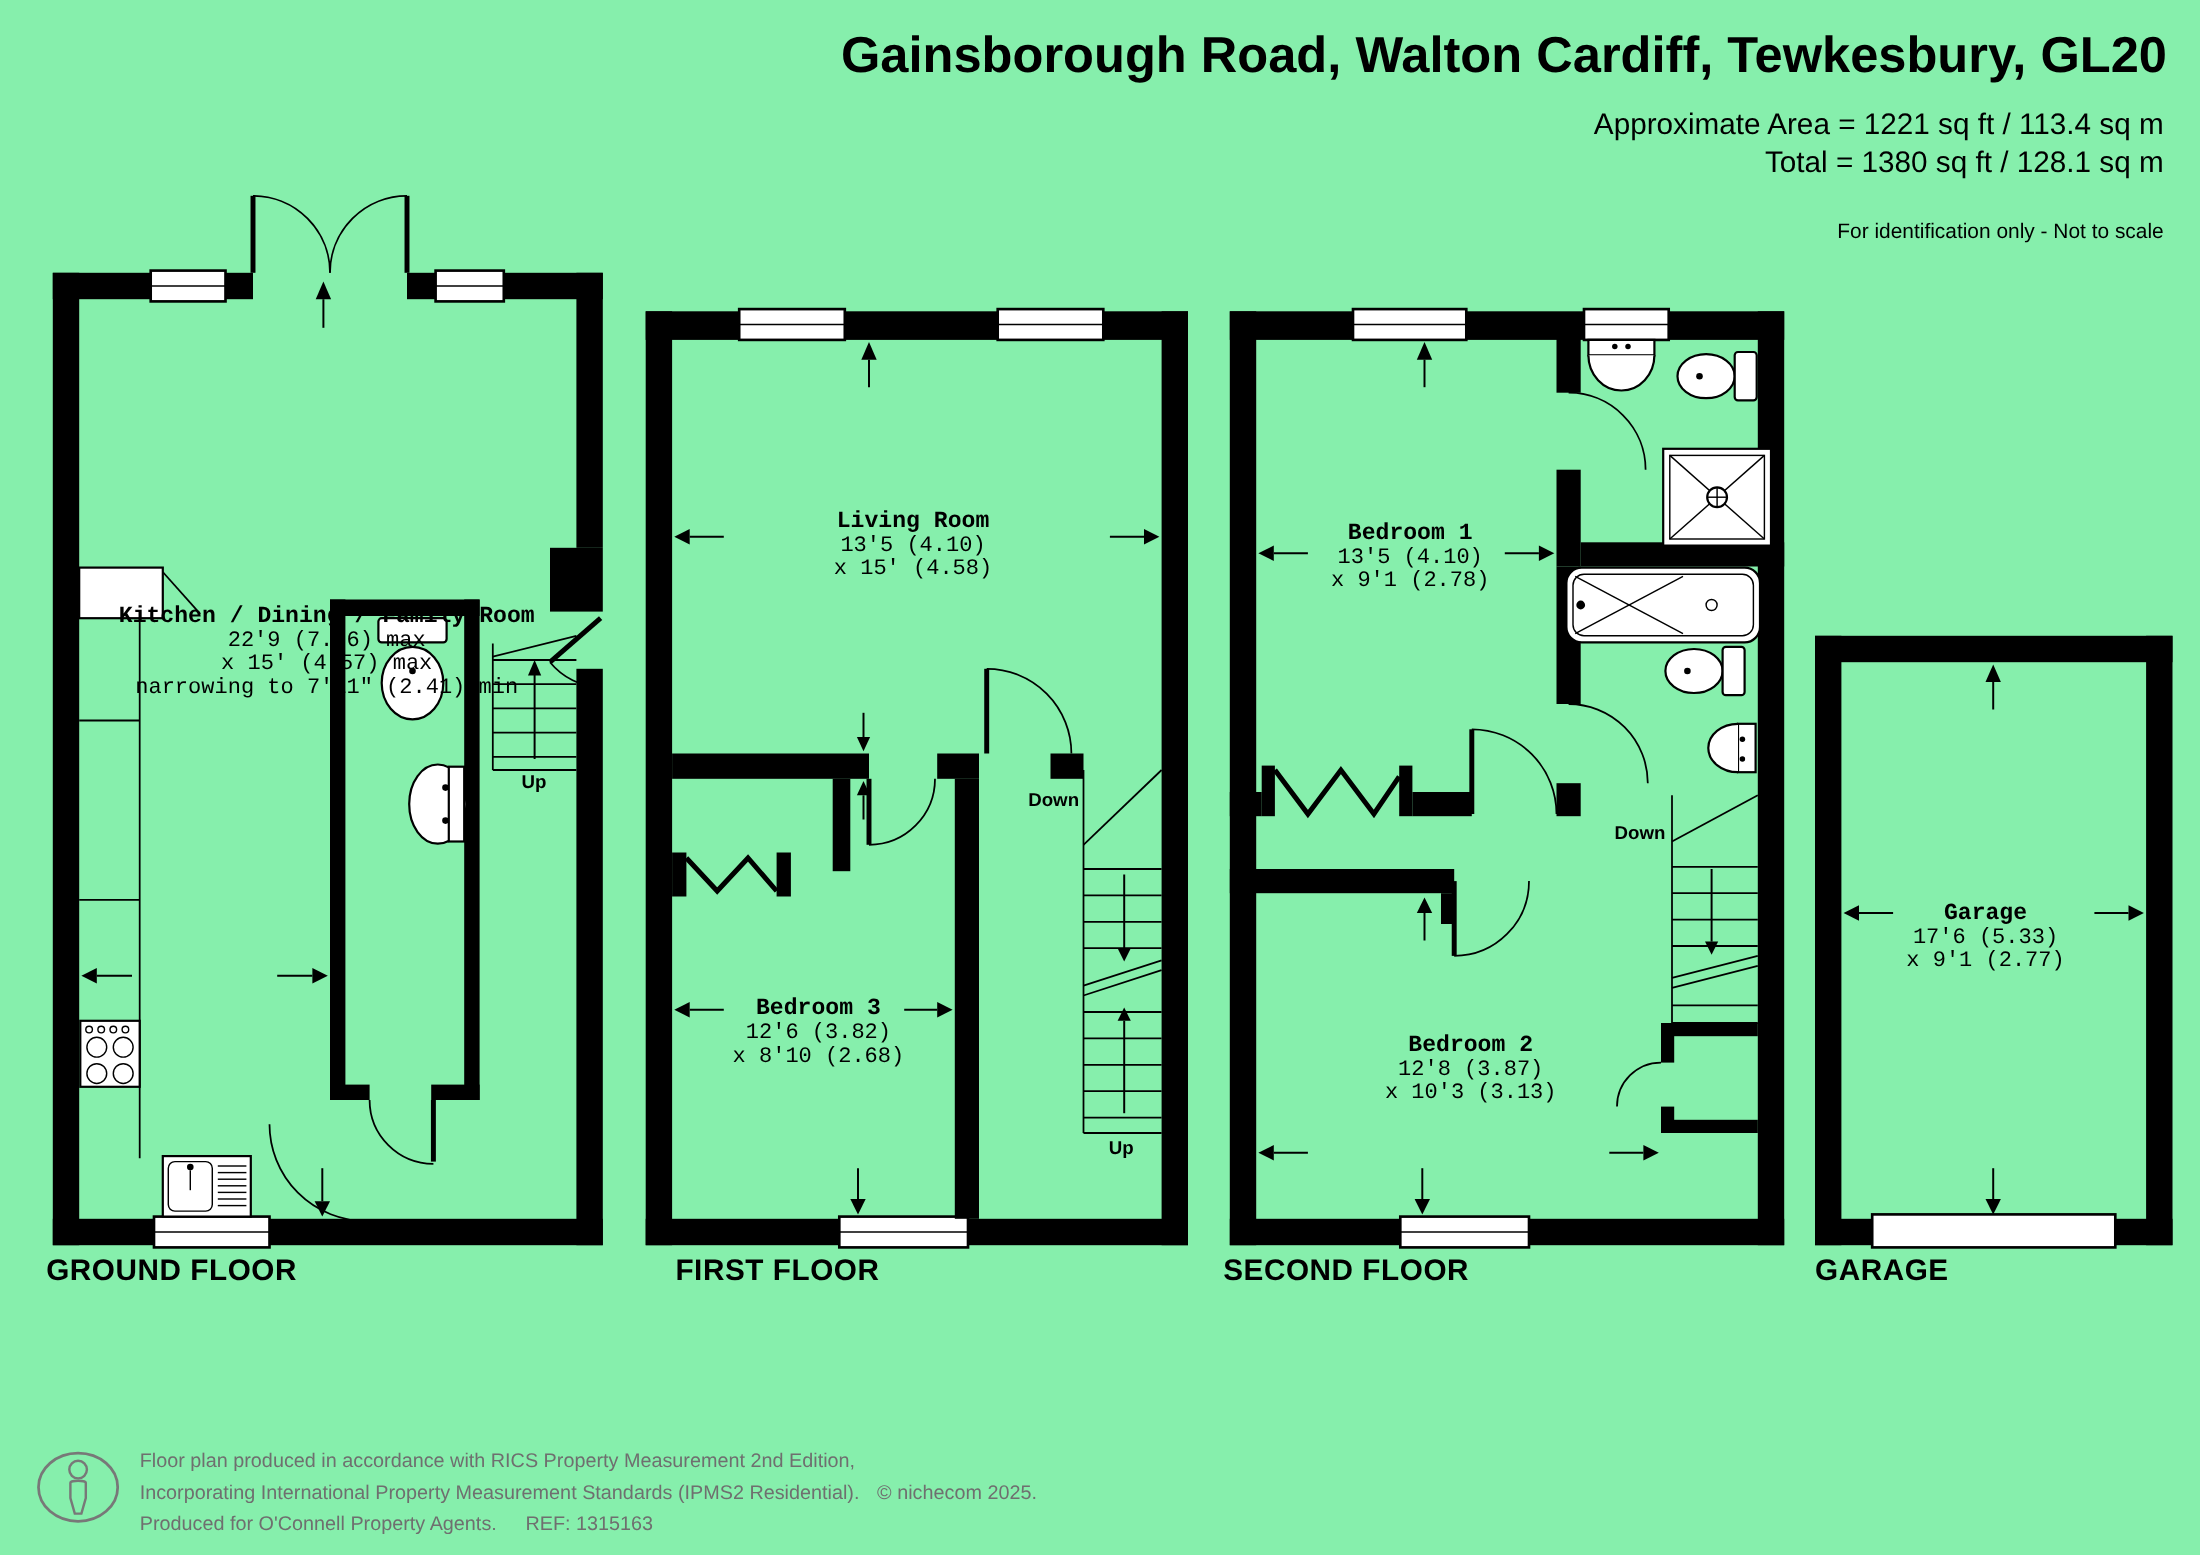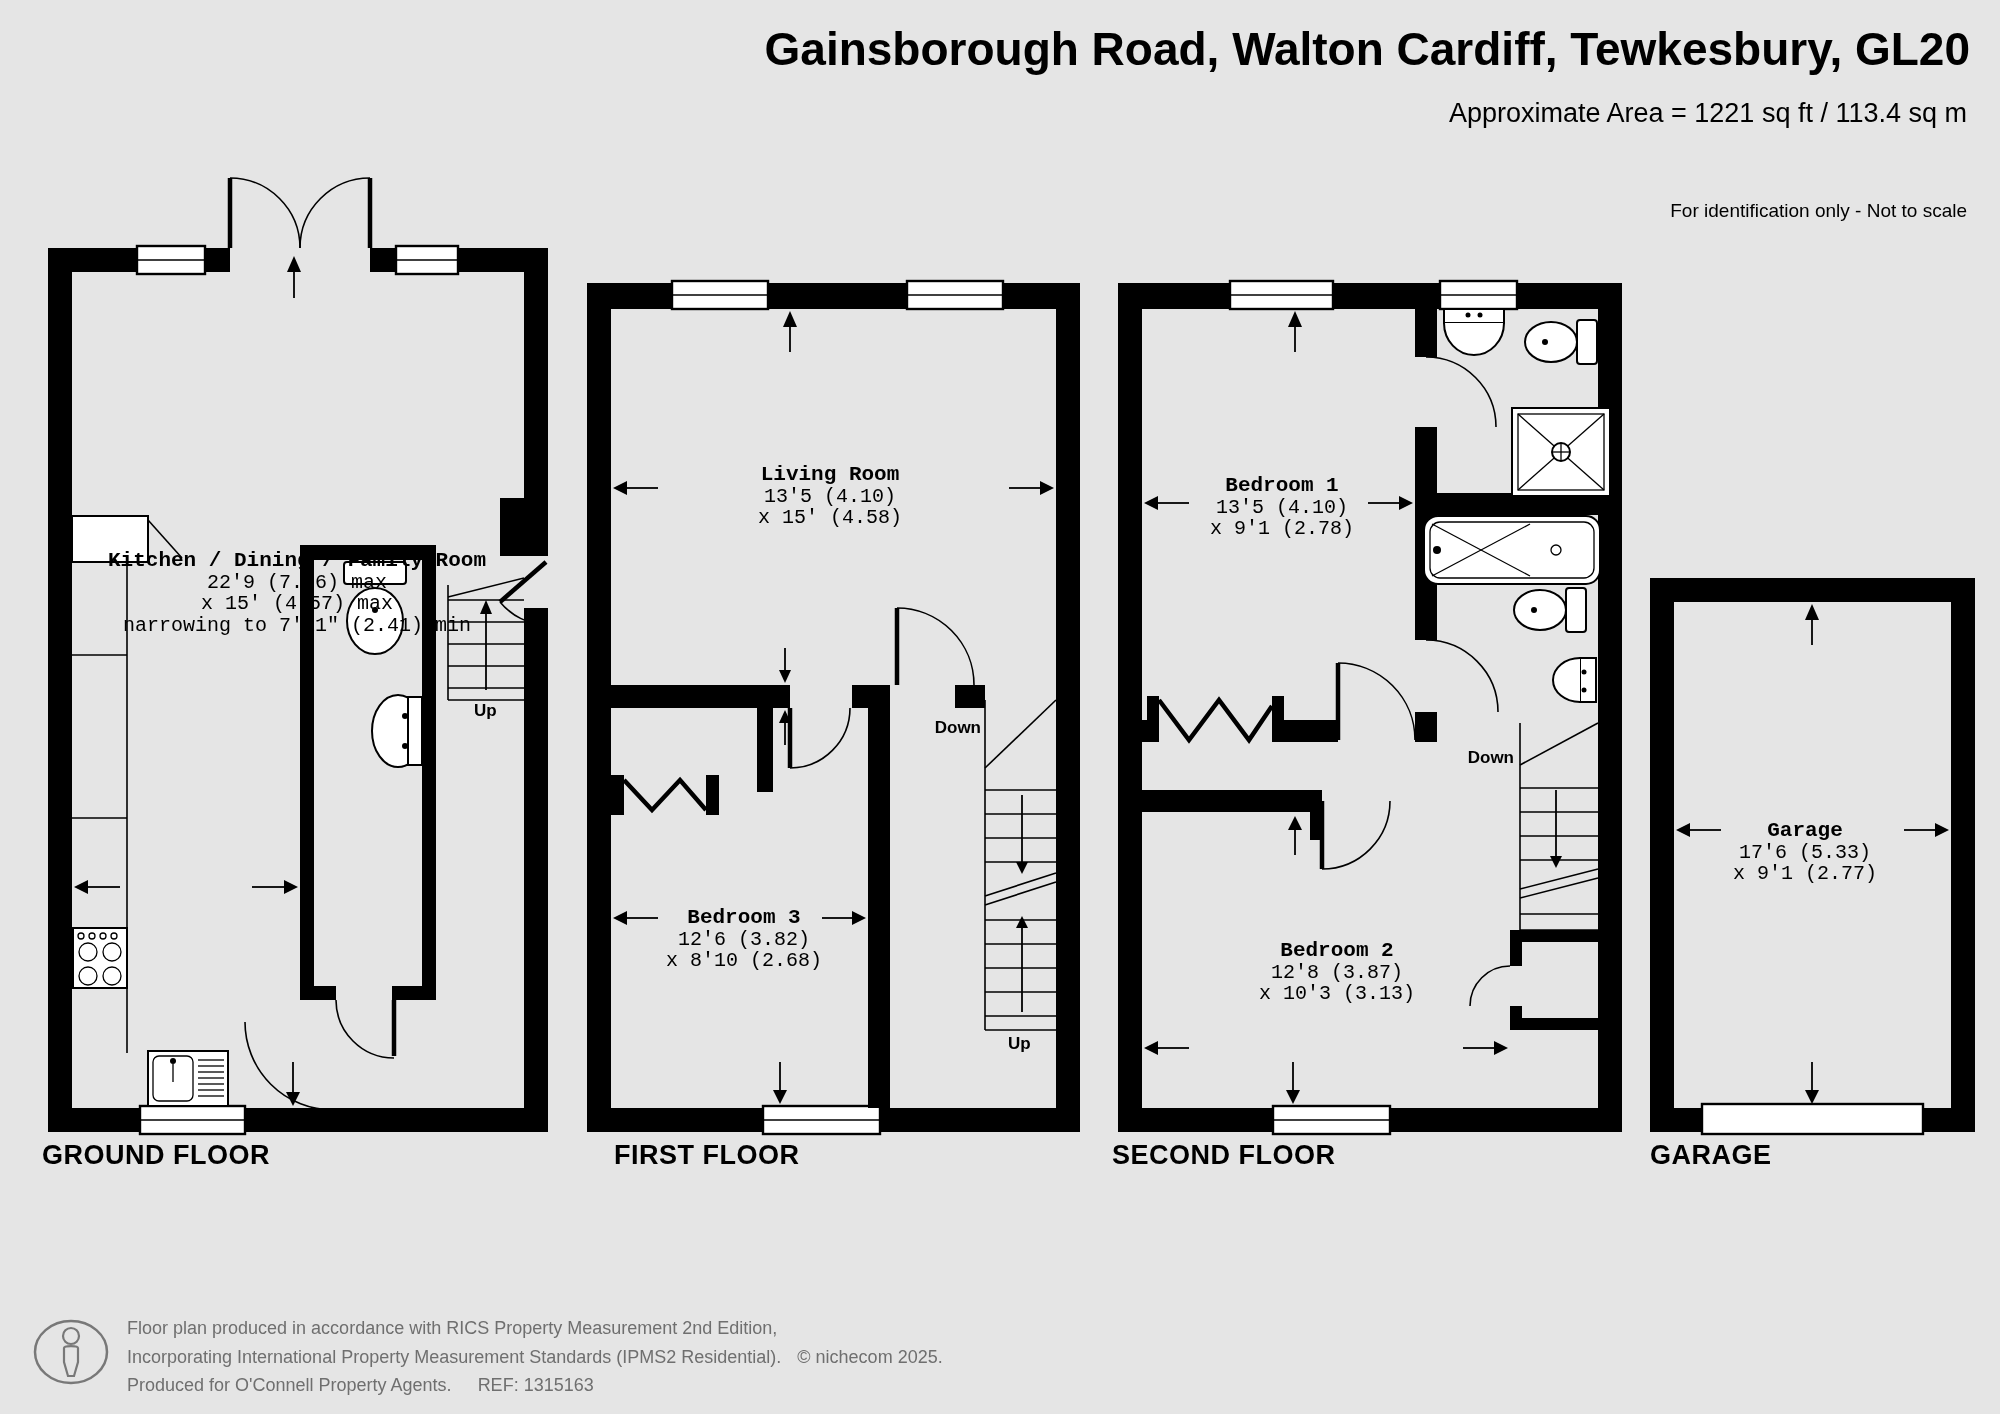--- a/index.html
+++ b/index.html
@@ -1,16 +1,16 @@
 <!DOCTYPE html>
 <html><head>
 <meta charset="utf-8">
 <style>
   html,body{margin:0;padding:0;background:#fff;}
-  .canvas{position:relative;width:2000px;height:1414px;background:#e5e5e5;
+  .canvas{position:relative;width:2000px;height:1414px;background:#86efac;
           font-family:"Liberation Sans",sans-serif;color:#000;overflow:hidden;}
   .abs{position:absolute;}
   .title{font-size:46px;font-weight:bold;white-space:nowrap;}
   .area-block{text-align:right;font-size:27px;line-height:34px;white-space:nowrap;margin-left:26px;}
   .disclaimer{font-size:19px;white-space:nowrap;}
   .floor-label{font-size:27px;font-weight:bold;letter-spacing:0.5px;white-space:nowrap;}
   .room-label{transform:translateX(-50%);text-align:center;font-size:20px;line-height:21.5px;white-space:nowrap;font-family:Liberation Mono, monospace;}
   .rl-name{font-weight:bold;font-size:21px;}
   .stair-label{font-size:17px;font-weight:bold;white-space:nowrap;}
   .footer{font-size:18px;line-height:28.5px;color:#6f6f6f;white-space:nowrap;}
@@ -379,20 +379,21 @@
       <ellipse class="gray" cx="71" cy="1352" rx="36" ry="31" stroke-width="2.5"></ellipse>
       <circle class="gray" cx="71" cy="1336" r="8" stroke-width="2.2"></circle>
       <path class="gray" stroke-width="2.2" d="M64,1348 C64,1345.5 78,1345.5 78,1348 L78,1362 L74,1376 L68,1376 L64,1362 Z"></path>
     </g>
   </svg>
 
   <div class="abs title" style="right:30px;top:22px;">Gainsborough Road, Walton Cardiff, Tewkesbury, GL20</div>
 
   <div class="abs area-block" style="right:33px;top:96px;">
     <div>Approximate Area = 1221 sq ft / 113.4 sq m</div>
+    <div>Total = 1380 sq ft / 128.1 sq m</div>
   </div>
   <div class="abs disclaimer" style="right:33px;top:200px;">For identification only - Not to scale</div>
 
   <div class="abs room-label" style="left:297px;top:550px;">
     <div class="rl-name">Kitchen / Dining / Family Room</div>
     <div>22'9 (7.86) max</div>
     <div>x 15' (4.57) max</div>
     <div>narrowing to 7'11" (2.41) min</div>
   </div>
 

